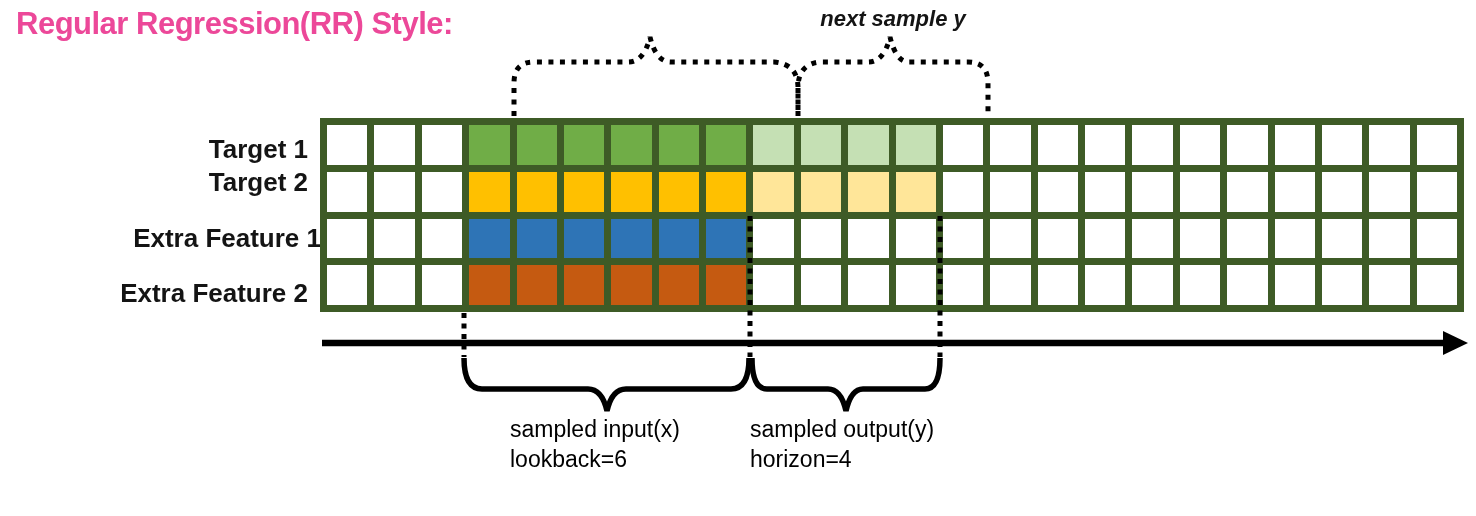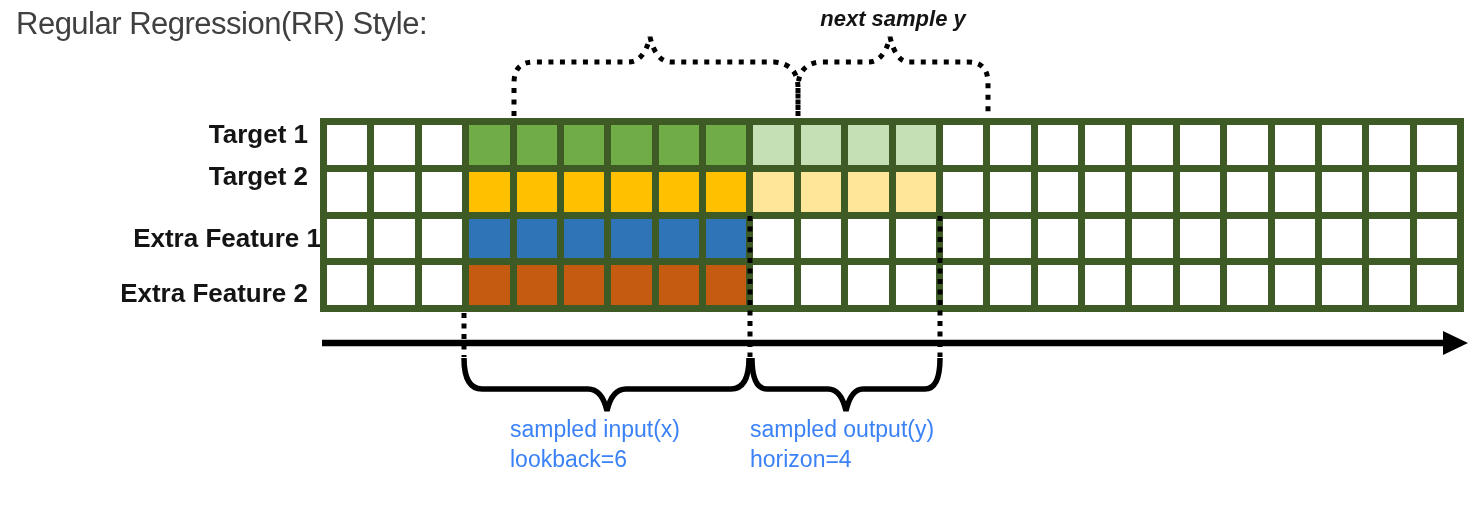--- a/index.html
+++ b/index.html
@@ -1,52 +1,52 @@
 <!DOCTYPE html>
 <html><head>
 <meta charset="utf-8">
 <style>
   html,body{margin:0;padding:0;background:#ffffff;}
   .canvas{
     position:relative;width:1476px;height:516px;background:#ffffff;overflow:hidden;
     font-family:"Liberation Sans","DejaVu Sans",sans-serif;color:#111;
   }
   .title{
-    position:absolute;left:16px;top:6px;font-size:31px;font-weight:normal;
-    letter-spacing:-0.5px;color:#404040;white-space:nowrap;
+    position:absolute;left:16px;top:6px;font-size:31px;font-weight:bold;
+    letter-spacing:-0.5px;color:#ec4899;white-space:nowrap;
   }
   .next-label{
     position:absolute;top:6px;transform:translateX(-50%);
     font-size:22px;font-style:italic;font-weight:600;color:#141414;white-space:nowrap;
   }
   .next-label.x{left:652px;}
   .next-label.y{left:893px;}
   .svg-layer{position:absolute;left:0;top:0;width:1476px;height:516px;}
   .sample-grid{
     position:absolute;left:320px;top:118px;width:1144px;height:194px;
     box-sizing:border-box;display:grid;
     grid-template-columns:repeat(24,1fr);grid-auto-rows:1fr;
     gap:7px;padding:7px;
   }
   .cell{min-width:0;min-height:0;}
   .row-label{
     position:absolute;left:0;width:308px;text-align:right;
     font-size:26px;font-weight:bold;line-height:34px;color:#141414;white-space:nowrap;
   }
-  .row-label.r0{top:117px;}
-  .row-label.r1{top:159px;}
+  .row-label.r0{top:132px;}
+  .row-label.r1{top:165px;}
   .row-label.r2{top:221px;margin-left:13px;}
   .row-label.r3{top:276px;}
   .time-label{
     position:absolute;left:0;top:326px;width:287px;text-align:right;
     font-size:29px;font-weight:bold;color:#141414;
   }
   .anno{
     position:absolute;top:414px;font-size:23px;line-height:30px;
-    font-weight:500;color:#3b82f6;white-space:nowrap;
+    font-weight:500;color:#000000;white-space:nowrap;
   }
   .anno.input{left:510px;}
   .anno.output{left:750px;}
 </style>
 </head>
 <body>
 
 <div class="canvas">
 
   <div class="title">Regular Regression(RR) Style:</div>

